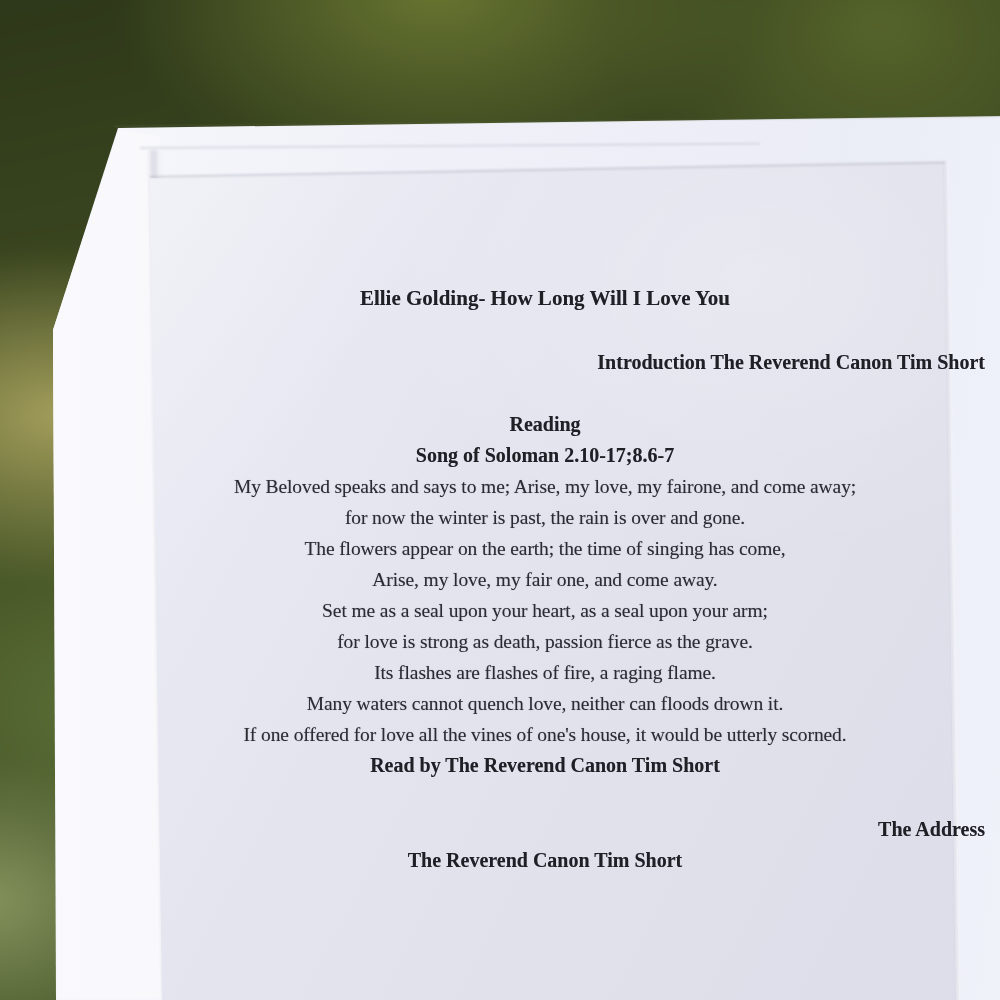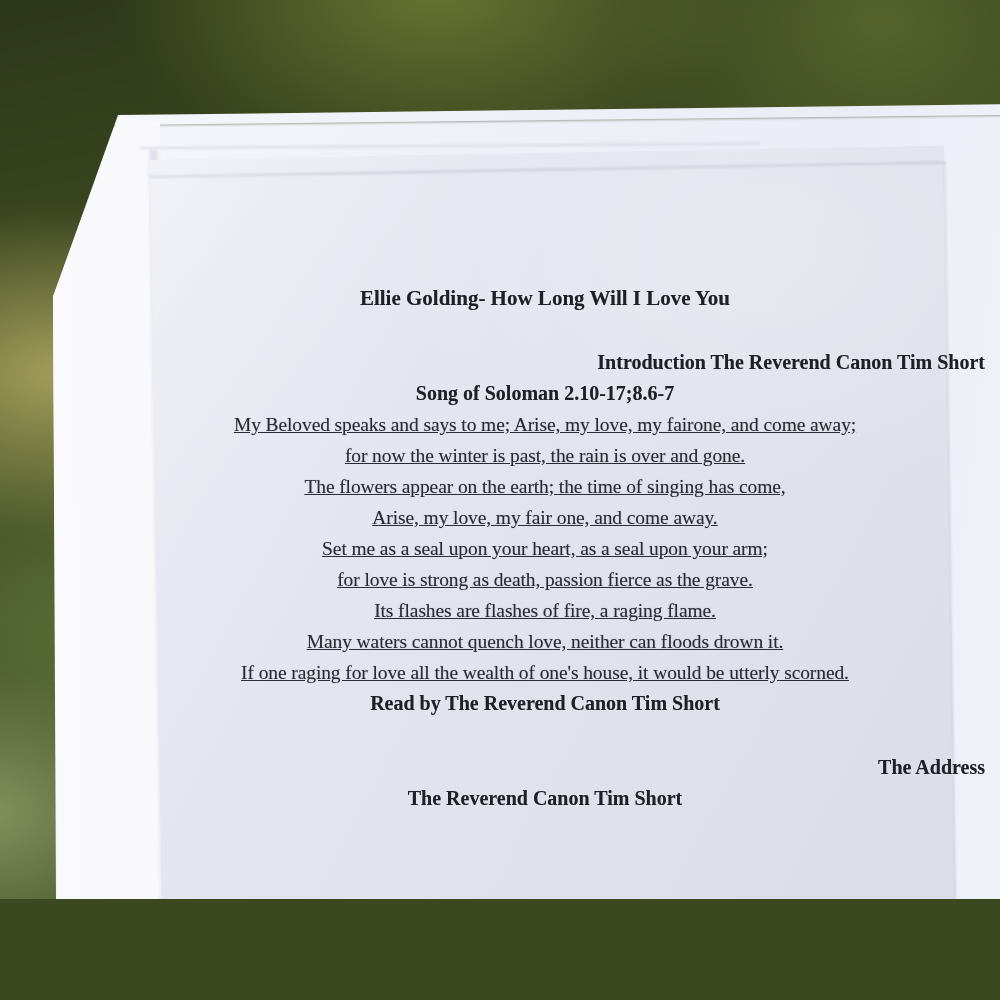--- a/index.html
+++ b/index.html
@@ -3,21 +3,21 @@
 <meta charset="utf-8">
 <style>
   html, body {
     margin: 0; padding: 0;
     width: 1000px; height: 1000px;
     overflow: hidden;
     background: #3c4820;
   }
   .scene {
     position: relative;
-    width: 1000px; height: 899px;
+    width: 1000px; height: 1000px;
     overflow: hidden;
     font-family: "Liberation Serif", "DejaVu Serif", serif;
   }
 
   
   .bg {
     position: absolute;
     left: -28px; top: -28px; right: -28px; bottom: -28px;
     filter: blur(10px);
     background:
@@ -111,21 +111,20 @@
   }
   .line {
     height: 31px; line-height: 31px;
     white-space: nowrap;
   }
   .body-line {
     font-size: 19.5px;
     letter-spacing: -0.1px;
     color: #2b2c33;
     text-shadow: 0 0 1px rgba(43,44,51,0.35);
-    text-decoration: underline;
   }
   .bold-line {
     font-weight: bold;
     font-size: 20px;
     color: #1f2026;
     text-shadow: 0 0 0.5px rgba(31,32,38,0.4);
   }
   .title-line { font-size: 21px; }
   .m33 { margin-top: 33px; text-align: right; }
   .m31 { margin-top: 31px; }
@@ -145,32 +144,33 @@
     <div class="fold-line"></div>
     <div class="sheet-line"></div>
     <div class="inner-page"></div>
     <div class="inner-top-shadow"></div>
     <div class="inner-right-edge"></div>
     <div class="sheen"></div>
 
     <div class="text-block">
       <div class="line bold-line title-line">Ellie Golding- How Long Will I Love You</div>
       <div class="line bold-line m33">Introduction The Reverend Canon Tim Short</div>
+      <div class="line bold-line m31">Reading</div>
       <div class="line bold-line">Song of Soloman 2.10-17;8.6-7</div>
 
       <div class="line body-line">My Beloved speaks and says to me; Arise, my love, my fairone, and come away;</div>
       <div class="line body-line">for now the winter is past, the rain is over and gone.</div>
       <div class="line body-line">The flowers appear on the earth; the time of singing has come,</div>
       <div class="line body-line">Arise, my love, my fair one, and come away.</div>
 
       <div class="line body-line m40">Set me as a seal upon your heart, as a seal upon your arm;</div>
       <div class="line body-line">for love is strong as death, passion fierce as the grave.</div>
       <div class="line body-line">Its flashes are flashes of fire, a raging flame.</div>
       <div class="line body-line">Many waters cannot quench love, neither can floods drown it.</div>
-      <div class="line body-line">If one raging for love all the wealth of one's house, it would be utterly scorned.</div>
+      <div class="line body-line">If one offered for love all the vines of one's house, it would be utterly scorned.</div>
       <div class="line bold-line">Read by The Reverend Canon Tim Short</div>
 
       <div class="line bold-line m33">The Address</div>
       <div class="line bold-line">The Reverend Canon Tim Short</div>
     </div>
   </div>
 
 </div>
 
 </body></html>

